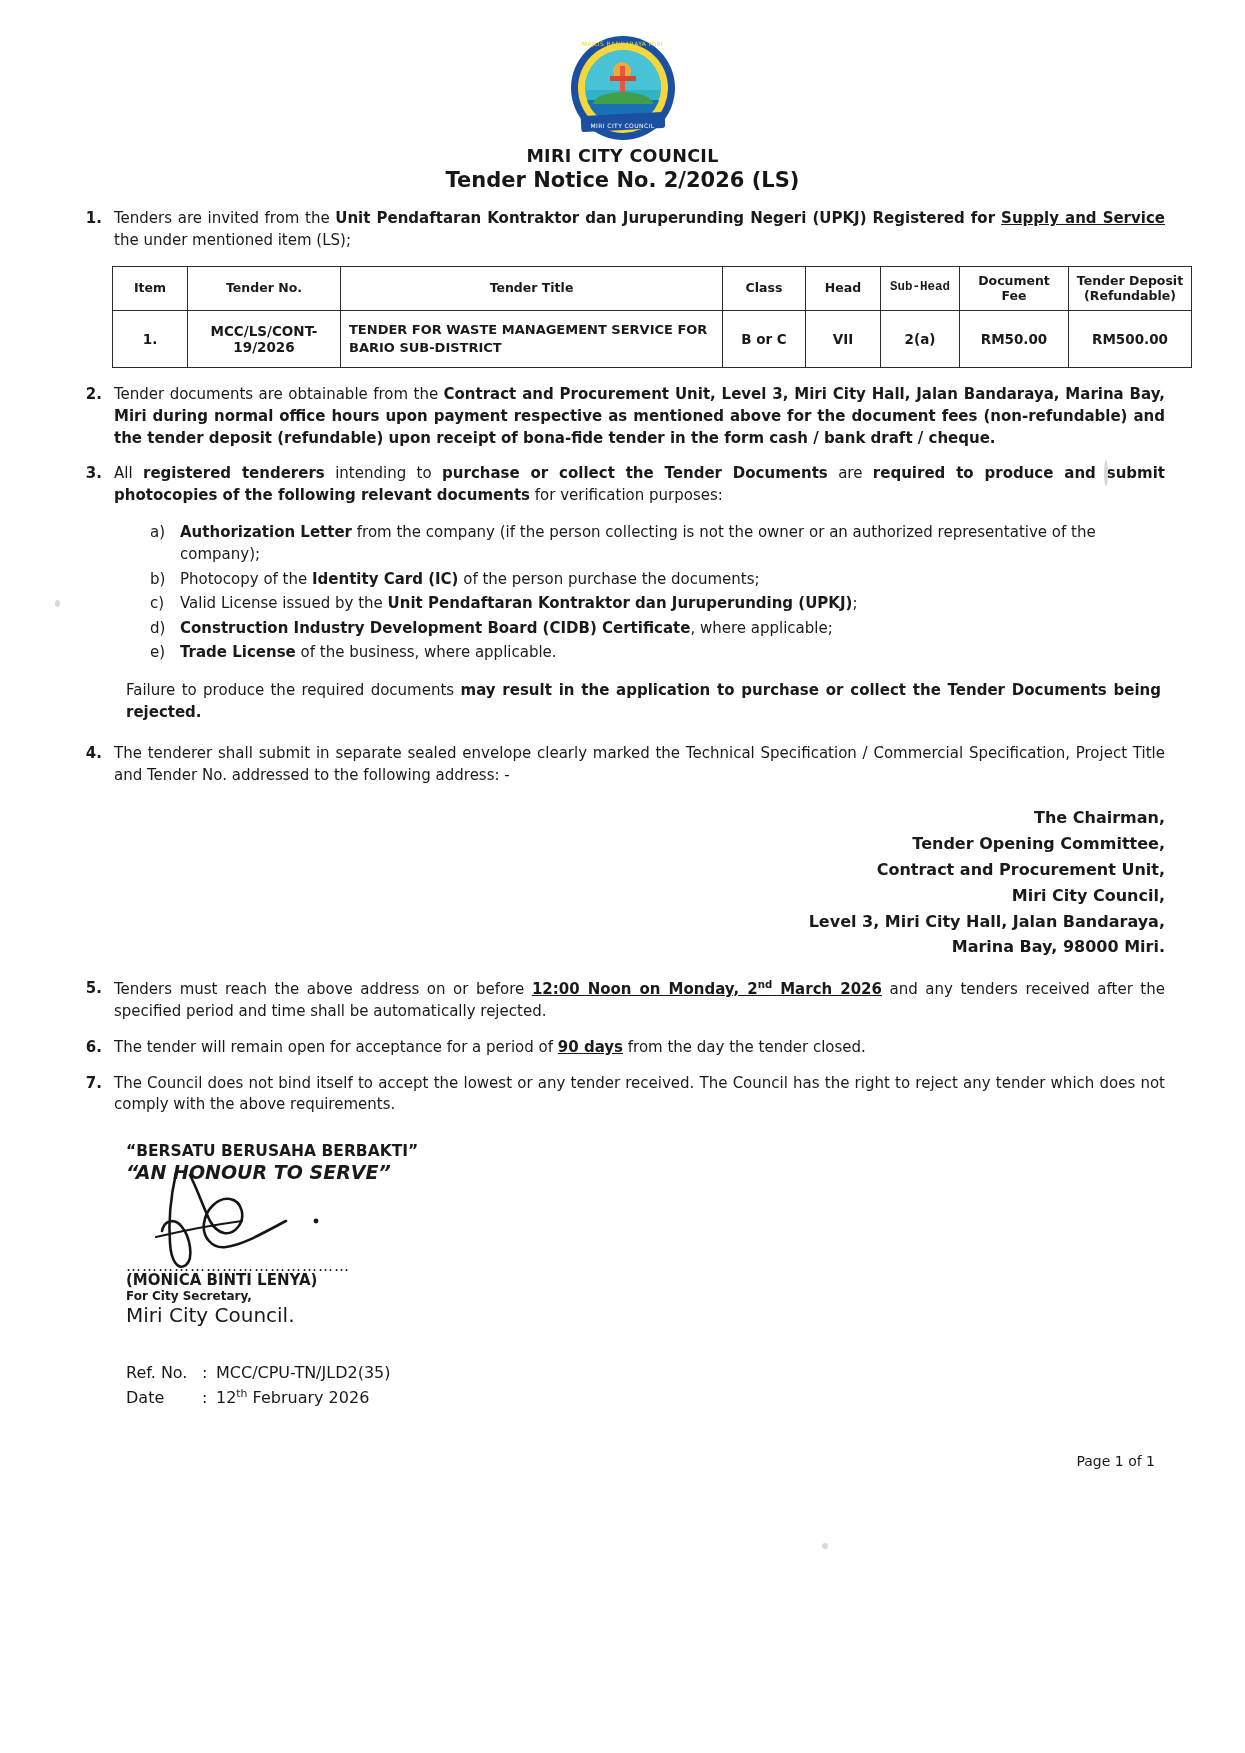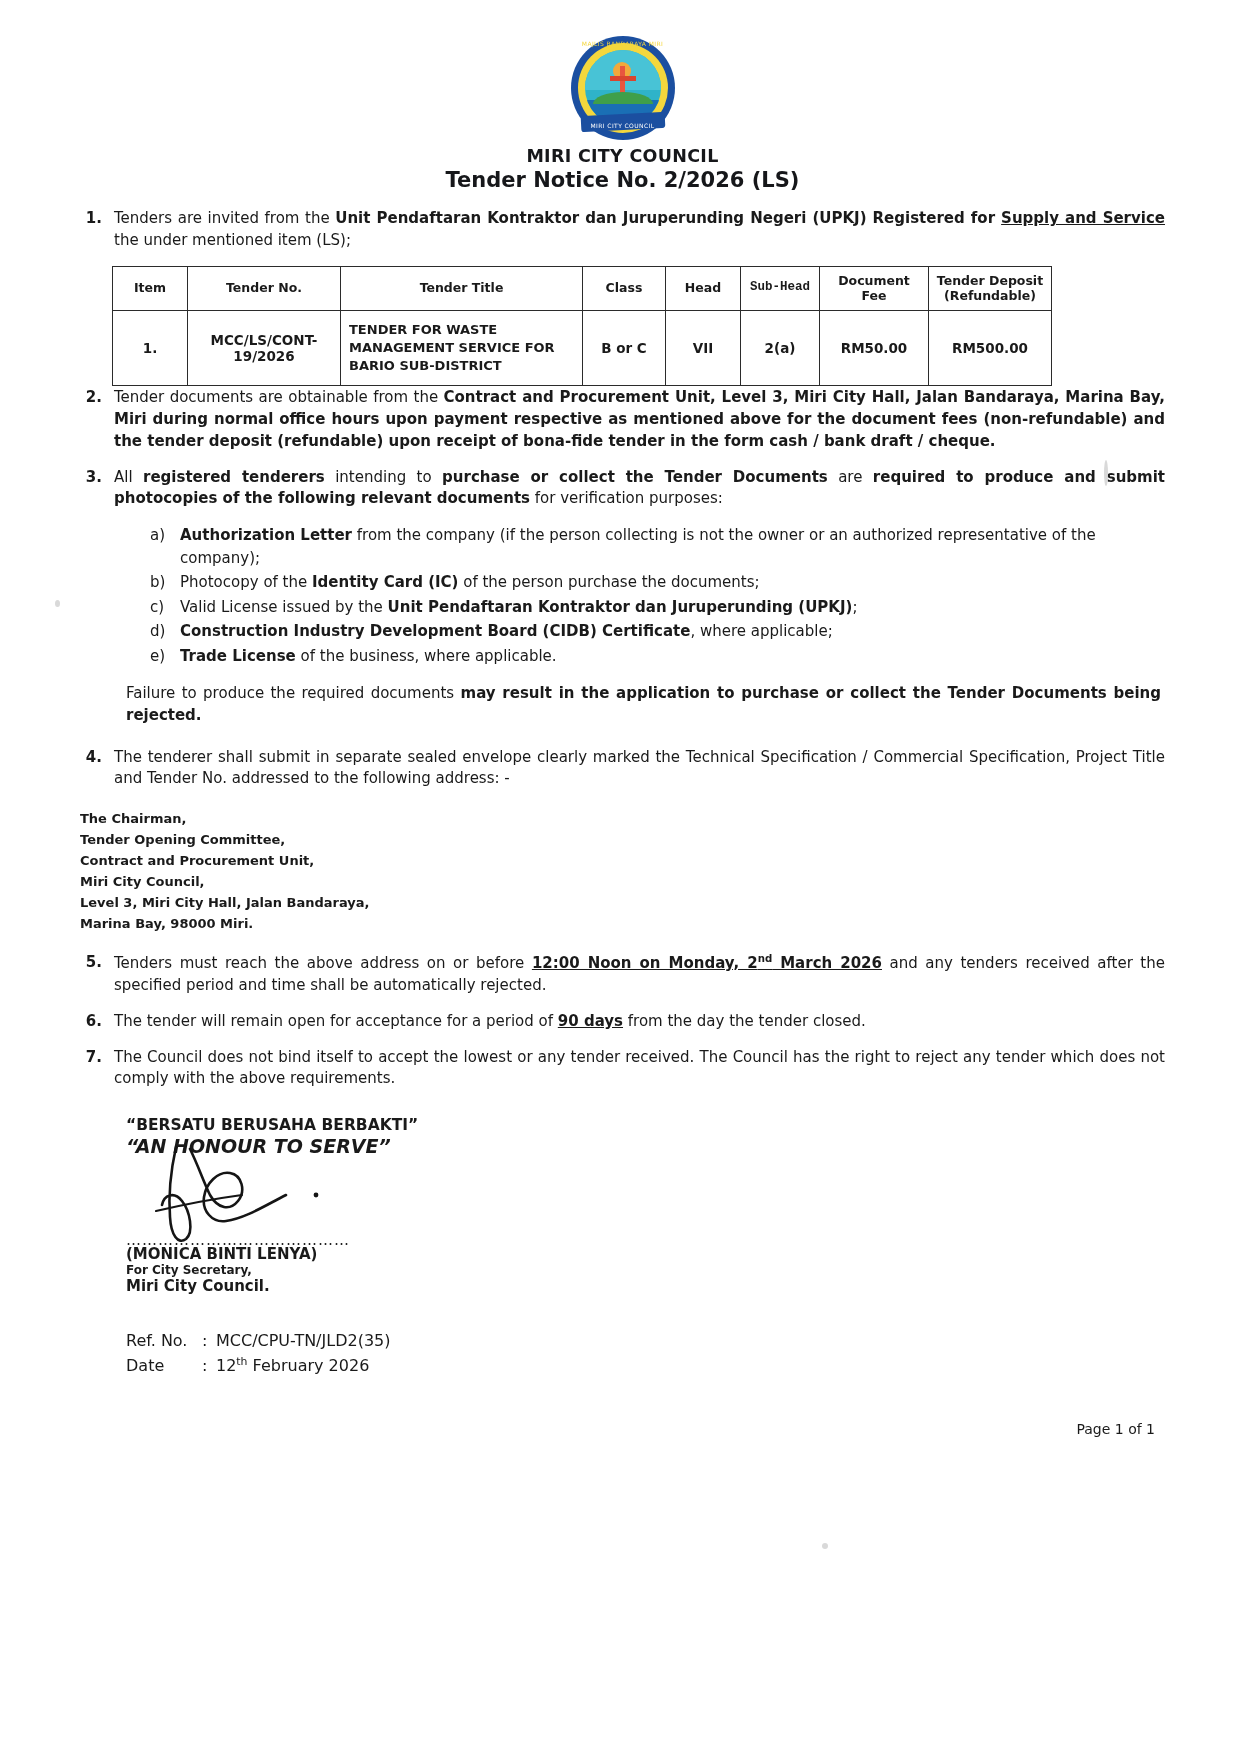--- a/index.html
+++ b/index.html
@@ -143,22 +143,22 @@
   .clause .body {
     flex: 1 1 auto;
     text-align: justify;
   }
   b, .b { font-weight: bold; }
   .u { text-decoration: underline; }
 
   
   table.tender {
     border-collapse: collapse;
-    margin: 12px 0 1px 32px;
-    width: 940px;
+    margin: 12px 0 16px 32px;
+    width: 1080px;
     font-size: 12.5px;
   }
   table.tender th, table.tender td {
     border: 1px solid #2b2b2b;
     padding: 6px 6px;
     text-align: center;
     vertical-align: middle;
   }
   table.tender th {
     font-weight: bold;
@@ -203,23 +203,23 @@
   .note-para {
     margin: 16px 0 0 46px;
     font-size: 15px;
     line-height: 1.45;
     text-align: justify;
     padding-right: 4px;
   }
 
   
   .address {
-    text-align: left;
-    font-weight: bold;
-    font-size: 13px;
+    text-align: right;
+    font-weight: bold;
+    font-size: 16px;
     line-height: 1.62;
     margin: 18px 0 18px 0;
   }
 
   
   .sign-block {
     margin-left: 46px;
     margin-top: 26px;
     font-size: 15px;
     position: relative;
@@ -244,21 +244,21 @@
     top: -18px;
   }
   .dotline {
     font-size: 15px;
     letter-spacing: 1px;
     color: #222;
     margin-top: -10px;
   }
   .sign-name { font-weight: bold; font-size: 15px; }
   .sign-role { font-weight: bold; font-size: 12px; }
-  .sign-org  { font-weight: bold; font-size: 15px; }
+  .sign-org  { font-weight: normal; font-size: 20px; }
 
   
   .refblock {
     margin-left: 46px;
     margin-top: 34px;
     font-size: 16px;
     line-height: 1.55;
   }
   .refrow { display: flex; }
   .refrow .k { width: 76px; flex: 0 0 76px; }

